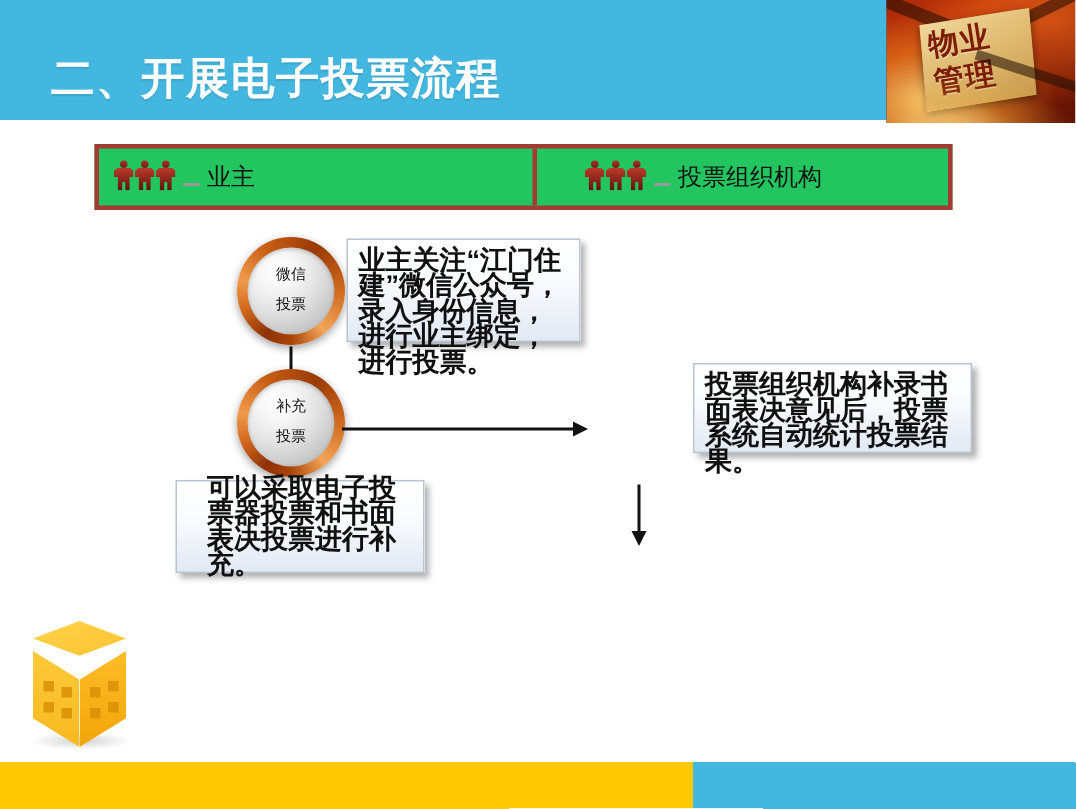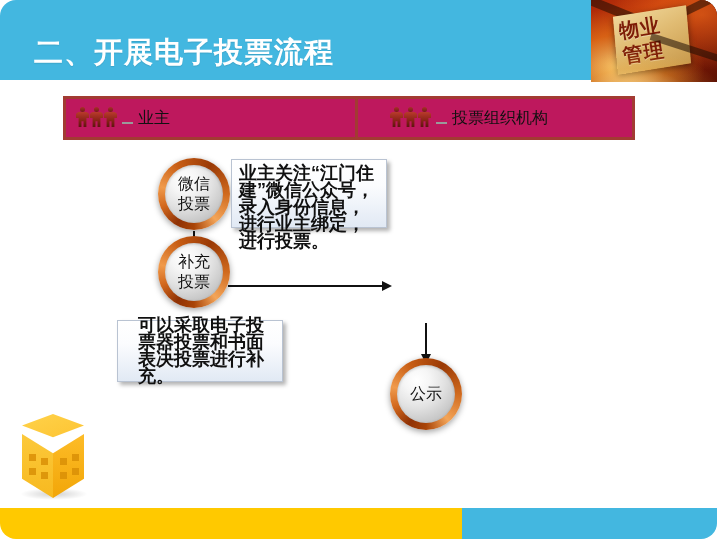--- a/index.html
+++ b/index.html
@@ -9,21 +9,20 @@
   }
   body {
     font-family: "Liberation Sans", "DejaVu Sans", sans-serif;
   }
   #slide {
     position: relative;
     width: 717px;
     height: 539px;
     background: #ffffff;
     overflow: hidden;
-    border-radius: 16px;
   }
 
   
   .header-band {
     position: absolute;
     left: 0; top: 0;
     width: 717px; height: 80px;
     background: #43b7e0;
   }
   .header-title {
@@ -86,21 +85,21 @@
     width: 126px; height: 40px;
     background: radial-gradient(ellipse at 35% 100%, rgba(255,224,150,0.85) 0%, rgba(255,180,60,0.25) 45%, rgba(0,0,0,0) 75%);
   }
 
   
   .legend {
     position: absolute;
     left: 63px; top: 96px;
     width: 572px; height: 44px;
     border: 3px solid #a23b32;
-    background: #be185d;
+    background: #22c55e;
     box-sizing: border-box;
     display: flex;
   }
   .legend-cell {
     display: flex;
     align-items: center;
     box-sizing: border-box;
     padding-left: 10px;
     height: 100%;
   }
@@ -158,21 +157,21 @@
   .circle-inner {
     position: absolute;
     border-radius: 50%;
     background:
       radial-gradient(circle at 34% 26%, #ffffff 0%, #f6f6f6 22%, #e2e2e2 48%, #c4c4c4 78%, #dadada 100%);
     display: flex;
     align-items: center;
     justify-content: center;
     text-align: center;
     color: #101010;
-    font-size: 16px;
+    font-size: 10px;
     line-height: 20px;
     box-shadow: inset 0 1px 3px rgba(0,0,0,0.22);
   }
 
   
   .callout {
     position: absolute;
     box-sizing: border-box;
     background: linear-gradient(180deg, #ffffff 0%, #fbfcfe 38%, #e1e9f4 100%);
     border: 1px solid #b9c3d2;
@@ -319,42 +318,38 @@
         <span>微信</span><br>
         <span>投票</span>
       </span>
     </div>
   </div>
 
   <div class="callout" style="left:231px; top:159px; width:156px; height:69px;">业主关注“江门住建”微信公众号，录入身份信息，进行业主绑定，进行投票。</div>
 
   <div class="arrow-v" style="left:193px; top:231px; height:24px;"></div>
 
-  <div class="circle-ring" style="left:158px; top:236px; width:72px; height:72px;">
+  <div class="circle-ring" style="left:158px; top:246px; width:72px; height:72px;">
     <div class="circle-inner" style="left:7px; top:7px; width:58px; height:58px;">
       <span>
         <span>补充</span><br>
         <span>投票</span>
       </span>
     </div>
   </div>
 
   <div class="arrow-h" style="left:228px; top:285px; width:155px;"></div>
 
   <div class="callout plain" style="left:117px; top:320px; width:166px; height:62px;padding-left:20px;">可以采取电子投票器投票和书面表决投票进行补充。</div>
 
 
+  <div class="callout" style="left:462px; top:242px; width:186px; height:60px;">投票组织机构补录书面表决意见后，投票系统自动统计投票结果。</div>
 
   <div class="arrow-v" style="left:425px; top:323px; height:32px;"></div>
 
-  <div class="circle-ring" style="left:390px; top:358px; width:72px; height:72px;">
-    <div class="circle-inner" style="left:7px; top:7px; width:58px; height:58px;">
-      <span>公示</span>
-    </div>
-  </div>
 
 
   <div class="building">
     <div class="bld-shadow"></div>
     <div class="bld-top"></div>
     <div class="bld-left">
     </div>
     <div class="bld-right"></div>
     <div class="bld-win" style="left:11px; top:40px;"></div>
     <div class="bld-win" style="left:23px; top:44px;"></div>

